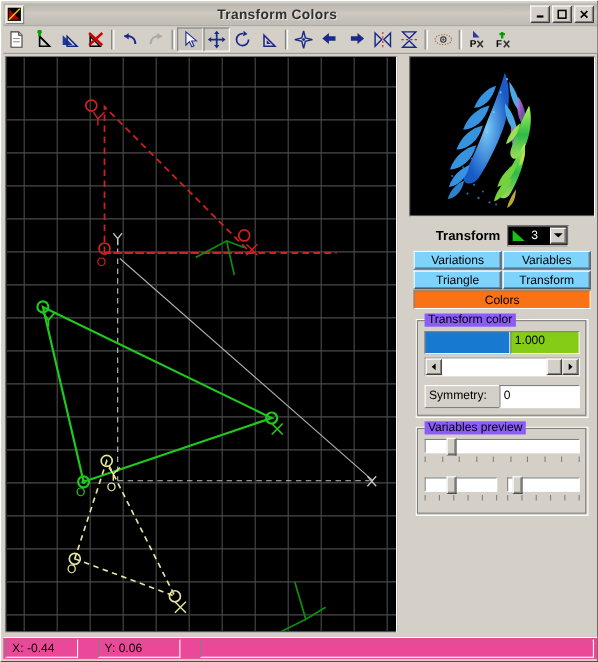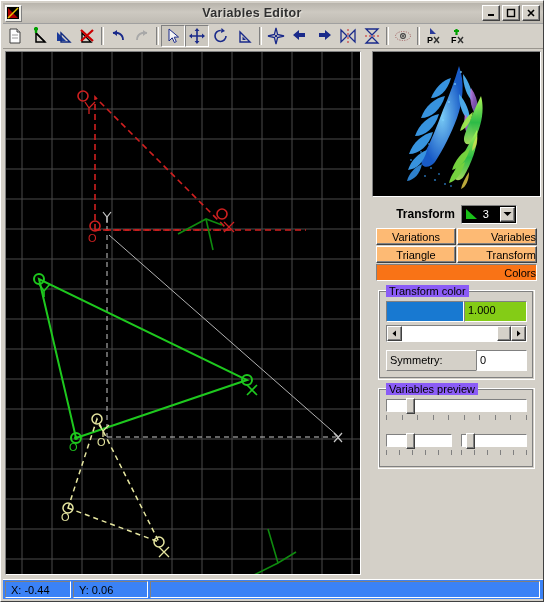--- a/index.html
+++ b/index.html
@@ -89,26 +89,26 @@
   .combo .arrowbtn{
     position:absolute;right:1px;top:1px;width:15px;height:15px;background:#d4d0c8;
     border:1px solid #ffffff;border-right-color:#404040;border-bottom-color:#404040;
     box-shadow:inset -1px -1px 0 #808080;
     display:flex;align-items:center;justify-content:center;box-sizing:border-box;
   }
   .tabs{padding:0 4px;}
   .tabrow{display:flex;}
   .tab{
     flex:1;height:17px;line-height:16px;text-align:center;font-size:11px;color:#000;
-    background:#fdba74;
+    background:#7dd3fc;
     border:1px solid #ffffff;border-right-color:#404040;border-bottom-color:#404040;
     box-shadow:inset -1px -1px 0 #808080;
     box-sizing:border-box;margin-right:1px;margin-bottom:1px;
   }
-  .tab:last-child{margin-right:0;text-align:right;}
+  .tab:last-child{margin-right:0;}
   .tab.full{flex:none;width:100%;}
   .tab.active{
     border:1px solid #808080;border-right-color:#ffffff;border-bottom-color:#ffffff;
     box-shadow:none;background:#f97316;
   }
   .group{
     position:relative;margin:8px 6px 0 6px;
     border:1px solid #ffffff;
     box-sizing:border-box;padding:10px 7px 8px 7px;
   }
@@ -144,21 +144,21 @@
     font-size:7px;color:#000;
   }
   .strack{flex:1;background:#ffffff;position:relative;}
   .sthumb{
     position:absolute;right:0;top:0;width:14px;height:15px;background:#d4d0c8;
     border:1px solid #ffffff;border-right-color:#404040;border-bottom-color:#404040;
     box-shadow:inset -1px -1px 0 #808080;box-sizing:border-box;
   }
   .symrow{display:flex;height:21px;margin-top:8px;}
   .symlabel{
-    width:90px;font-size:11px;color:#000;line-height:19px;padding-left:3px;
+    width:68px;font-size:11px;color:#000;line-height:19px;padding-left:3px;
     border:1px solid #ffffff;border-right:none;border-bottom-color:#808080;
     background:#d4d0c8;box-sizing:border-box;
   }
   .symval{
     flex:1;background:#ffffff;color:#000;font-size:11px;padding:3px 3px;
     border:1px solid #808080;border-right-color:#ffffff;border-bottom-color:#ffffff;
     box-sizing:border-box;
   }
   
   .vp-grid{}
@@ -176,23 +176,24 @@
     box-shadow:inset -1px -1px 0 #808080;box-sizing:border-box;
   }
   .slider .ticks{
     position:absolute;left:0;right:0;top:16px;height:6px;
     display:flex;justify-content:space-between;
   }
   .slider .ticks i{display:block;width:1px;height:5px;background:#808080;}
   
   .statusbar{
     position:absolute;left:2px;bottom:2px;width:540px;height:20px;
-    display:flex;align-items:center;background:#3b82f6;
+    display:flex;align-items:center;background:#ec4899;
     border-top:1px solid #ffffff;
     box-sizing:border-box;
+    gap:16px;
   }
   .spane{
     height:17px;line-height:16px;padding:0 5px;font-size:11px;color:#000;
     border:1px solid #808080;border-right-color:#ffffff;border-bottom-color:#ffffff;
     box-sizing:border-box;margin-left:2px;
   }
   .spane.p1{width:66px;}
   .spane.p2{width:75px;}
   .spane.p3{flex:1;margin-right:3px;}
   svg{display:block;}
@@ -204,21 +205,21 @@
 
   <div class="titlebar">
     <div class="sysicon">
       <svg width="15" height="15" viewBox="0 0 15 15">
         <rect x="0" y="0" width="15" height="15" fill="#f0efe8"></rect>
         <rect x="1" y="1" width="12" height="12" fill="#000"></rect>
         <path d="M2 12 L2 2 L12 12 Z" fill="#b00000"></path>
         <path d="M2 12 L12 2" stroke="#e8c800" stroke-width="1.4" fill="none"></path>
       </svg>
     </div>
-    <div class="title-text">Variables Editor</div>
+    <div class="title-text">Transform Colors</div>
     <div class="winbtns">
       <div class="winbtn">
         <svg width="10" height="10" viewBox="0 0 10 10">
             <rect x="2" y="6" width="6" height="2" fill="#000"></rect>
           </svg>
       </div>
       <div class="winbtn">
         <svg width="10" height="10" viewBox="0 0 10 10">
             <rect x="1.5" y="1.5" width="7" height="7" fill="none" stroke="#000" stroke-width="1.4"></rect>
           </svg>

